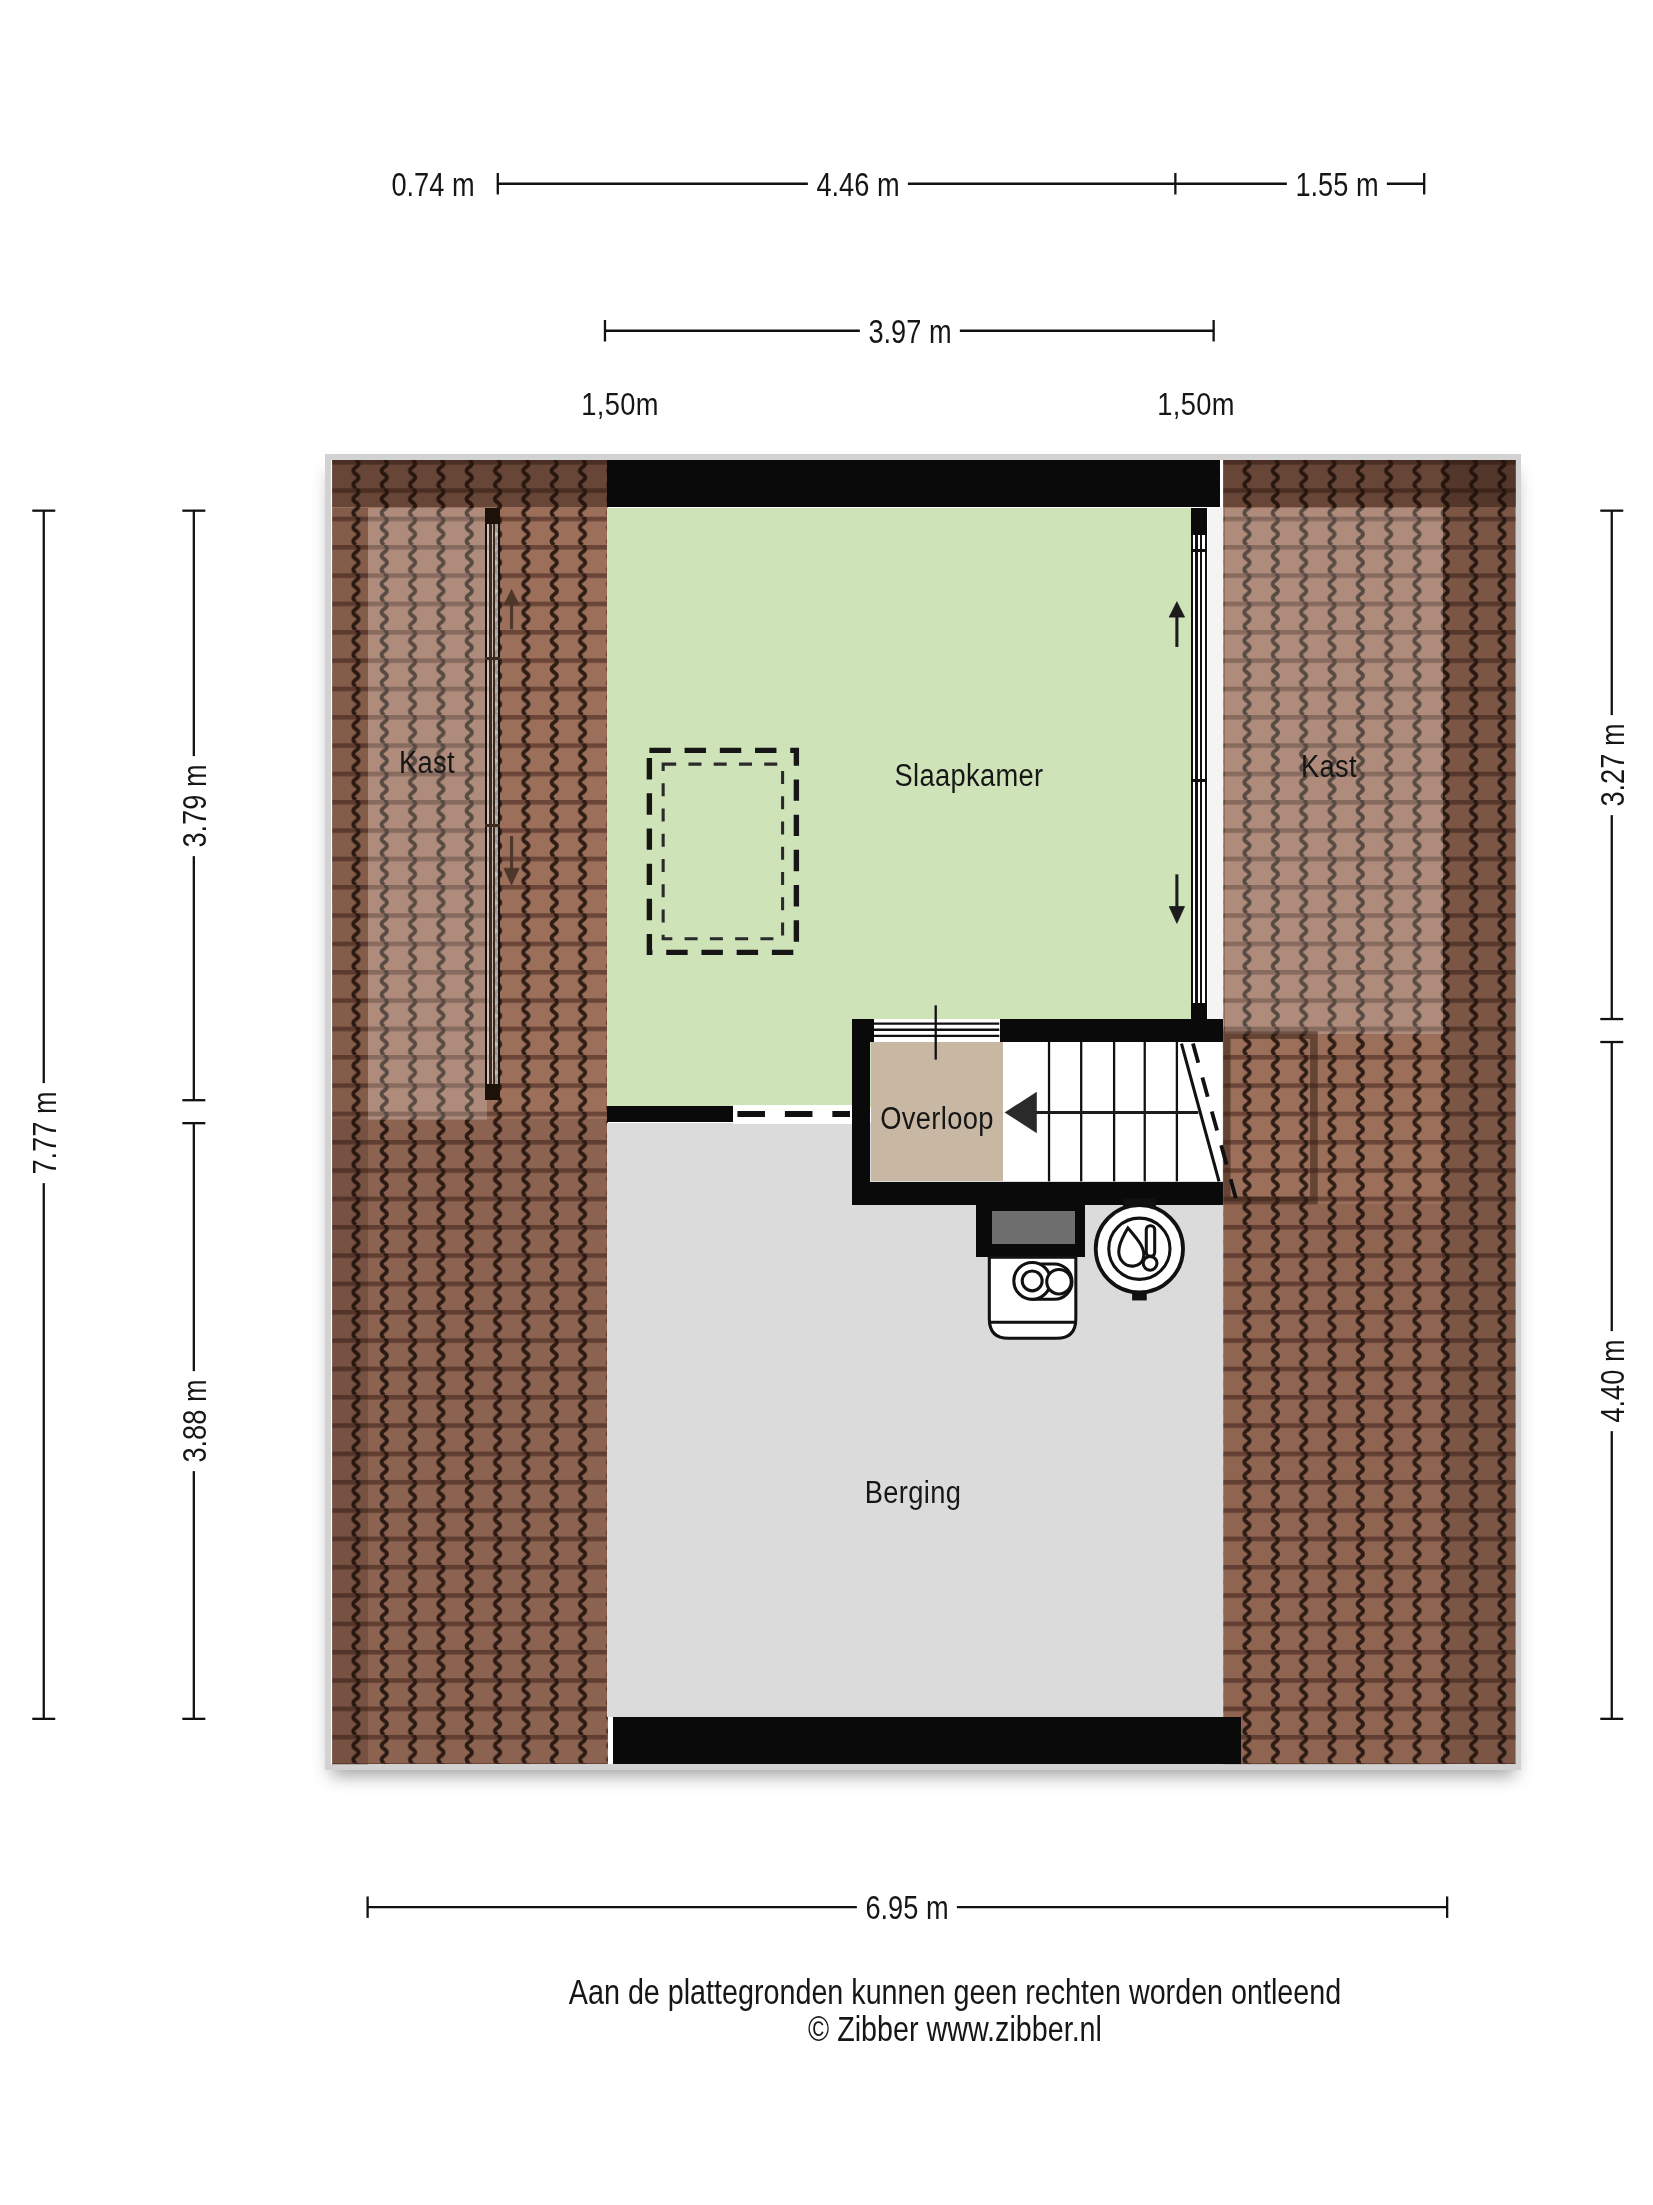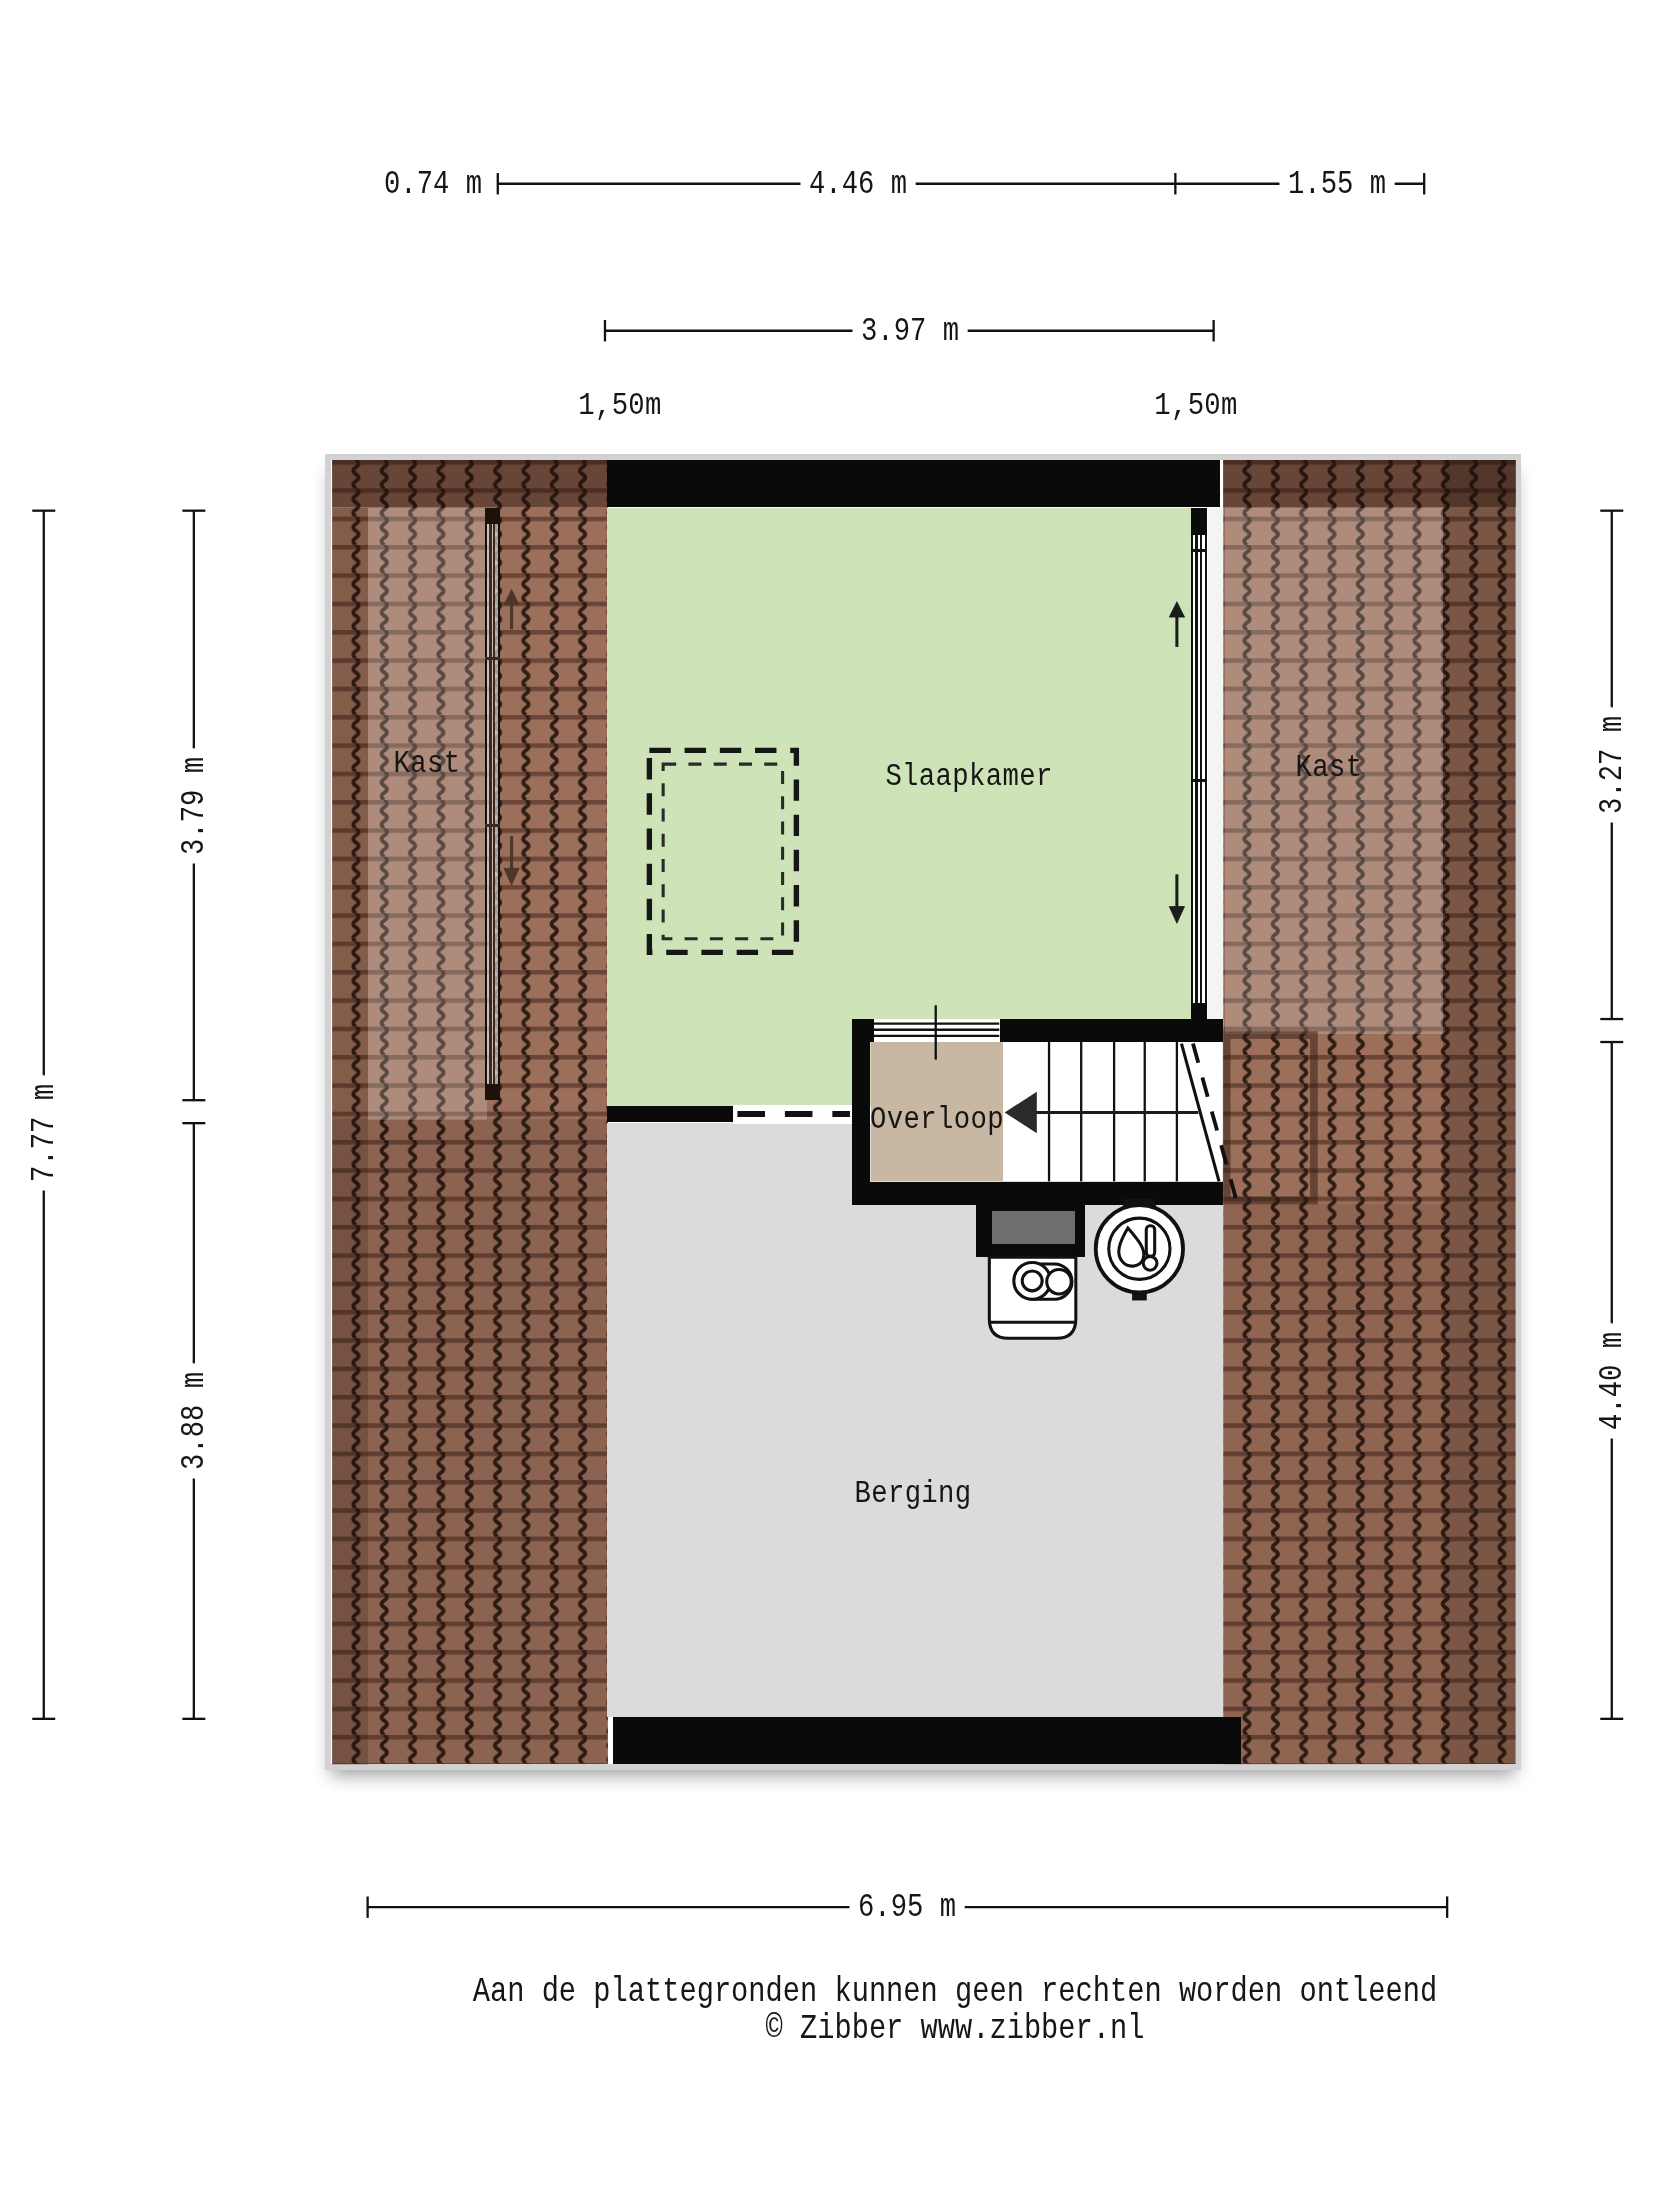--- a/index.html
+++ b/index.html
@@ -1,17 +1,17 @@
 <!DOCTYPE html>
 <html style="font-size:12.3px"><head>
 <meta charset="utf-8">
 <style>
   html,body{margin:0;padding:0;background:#ffffff;}
   #canvas{position:relative;width:1654px;height:2205px;background:#ffffff;overflow:hidden;
-          font-family:Liberation Mono, monospace;color:#161616;}
+          font-family:Liberation Sans, sans-serif;color:#161616;}
   .abs{position:absolute;}
   
   #plan-frame{left:325px;top:454px;width:1184px;height:1304px;border:6.1px solid #d2d2d2;
               box-shadow:0 12.3px 17px -6.1px rgba(0,0,0,.38);background:#fff;}
   
   .room-green{background:#cfe3b8;}
   .room-beige{background:#c8b8a3;}
   .room-grey{background:#dbdbdb;}
   .wall{background:#0a0a0a;}
   

